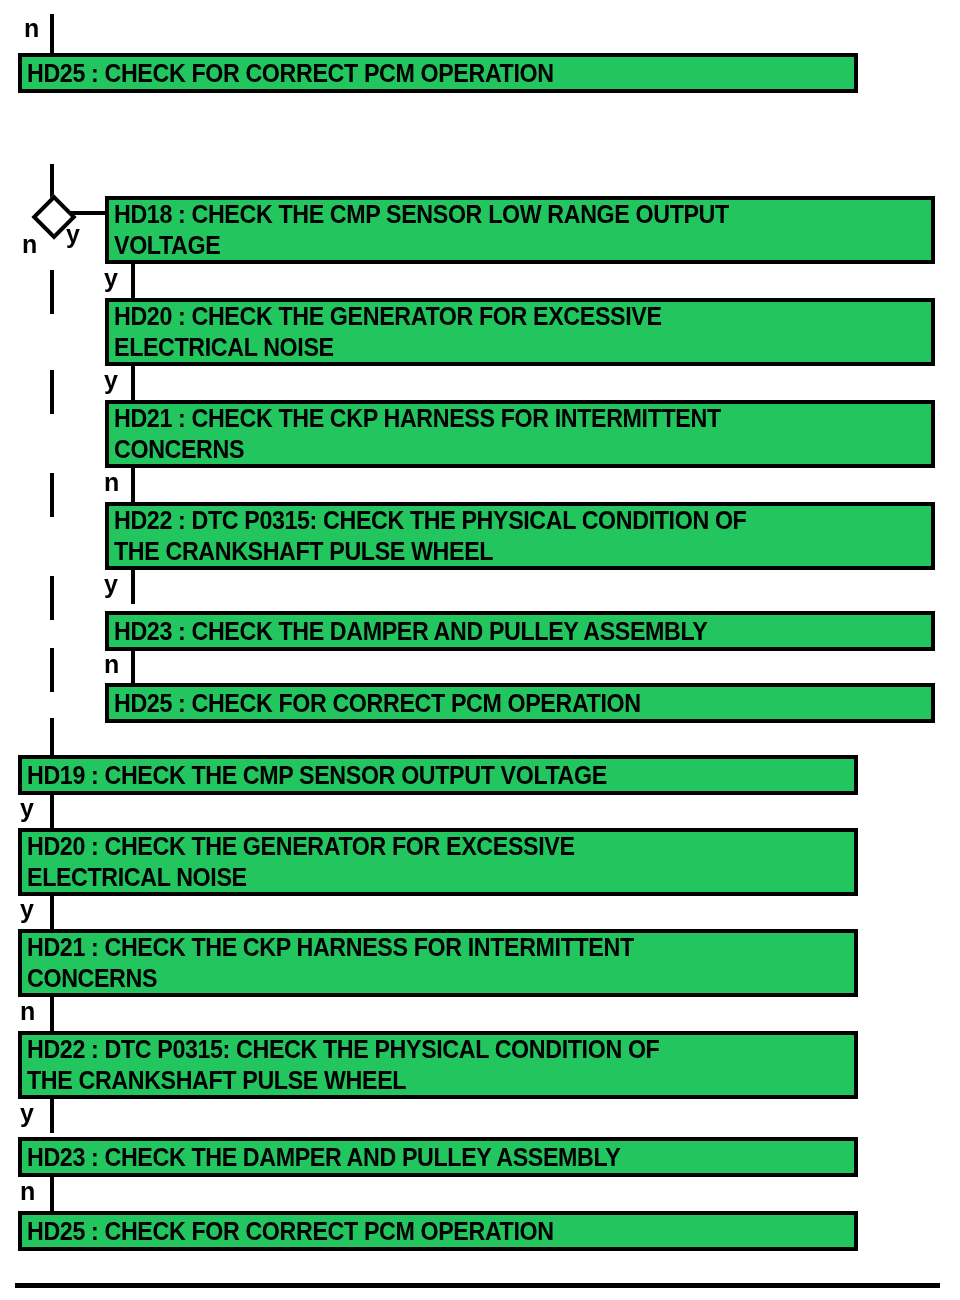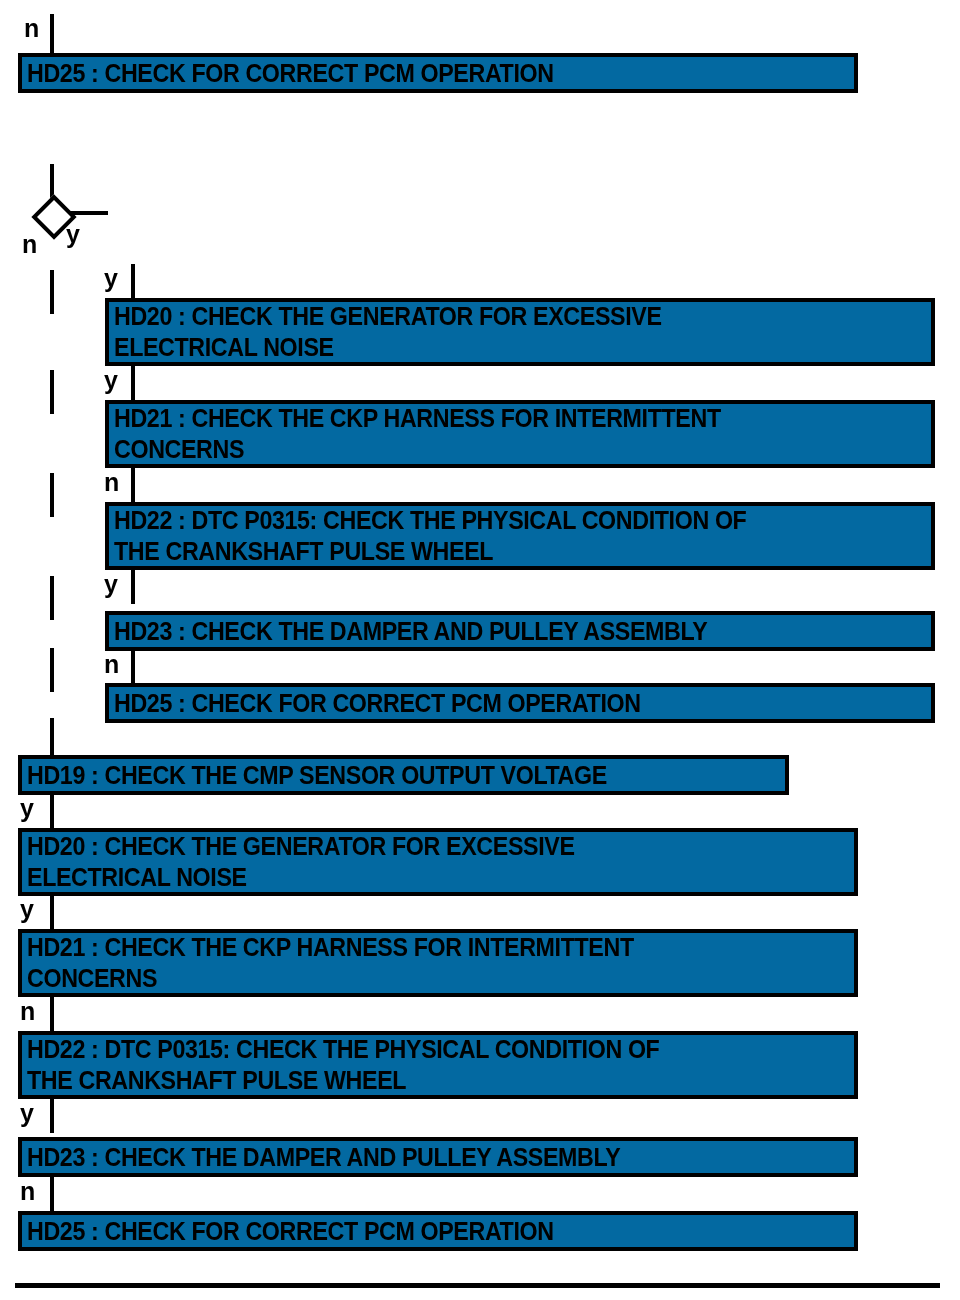--- a/index.html
+++ b/index.html
@@ -21,21 +21,21 @@
     left: 0; top: 0;
     width: 960px;
     height: 1300px;
   }
 
   
   .node {
     position: absolute;
     box-sizing: border-box;
     border: 4px solid #000000;
-    background: #0369a1;
+    background: #22c55e;
     display: flex;
     flex-direction: column;
     justify-content: center;
     padding: 0 5px;
   }
   .node .line {
     font-family: "Liberation Sans", sans-serif;
     font-weight: bold;
     font-size: 25px;
     line-height: 31px;
@@ -108,20 +108,24 @@
 
   <div class="hline" style="left:70px; top:211px; width:38px;"></div>
 
   <div class="vline" style="left:50px; top:270px; height:44px;"></div>
   <div class="vline" style="left:50px; top:370px; height:44px;"></div>
   <div class="vline" style="left:50px; top:473px; height:44px;"></div>
   <div class="vline" style="left:50px; top:576px; height:44px;"></div>
   <div class="vline" style="left:50px; top:648px; height:44px;"></div>
   <div class="vline" style="left:50px; top:718px; height:40px;"></div>
 
+  <div class="node" style="left:105px; top:196px; width:830px; height:68px;">
+    <div class="line">HD18 : CHECK THE CMP SENSOR LOW RANGE OUTPUT</div>
+    <div class="line">VOLTAGE</div>
+  </div>
   <div class="vline" style="left:131px; top:264px; height:34px;"></div>
   <div class="elabel" style="left:104px; top:266px;">y</div>
 
   <div class="node" style="left:105px; top:298px; width:830px; height:68px;">
     <div class="line">HD20 : CHECK THE GENERATOR FOR EXCESSIVE</div>
     <div class="line">ELECTRICAL NOISE</div>
   </div>
   <div class="vline" style="left:131px; top:366px; height:34px;"></div>
   <div class="elabel" style="left:104px; top:368px;">y</div>
 
@@ -142,21 +146,21 @@
   <div class="node" style="left:105px; top:611px; width:830px; height:40px;">
     <div class="line">HD23 : CHECK THE DAMPER AND PULLEY ASSEMBLY</div>
   </div>
   <div class="vline" style="left:131px; top:651px; height:32px;"></div>
   <div class="elabel" style="left:104px; top:652px;">n</div>
 
   <div class="node" style="left:105px; top:683px; width:830px; height:40px;">
     <div class="line">HD25 : CHECK FOR CORRECT PCM OPERATION</div>
   </div>
 
-  <div class="node" style="left:18px; top:755px; width:771px; height:40px;">
+  <div class="node" style="left:18px; top:755px; width:840px; height:40px;">
     <div class="line">HD19 : CHECK THE CMP SENSOR OUTPUT VOLTAGE</div>
   </div>
   <div class="vline" style="left:50px; top:795px; height:33px;"></div>
   <div class="elabel" style="left:20px; top:796px;">y</div>
 
   <div class="node" style="left:18px; top:828px; width:840px; height:68px;">
     <div class="line">HD20 : CHECK THE GENERATOR FOR EXCESSIVE</div>
     <div class="line">ELECTRICAL NOISE</div>
   </div>
   <div class="vline" style="left:50px; top:896px; height:33px;"></div>

